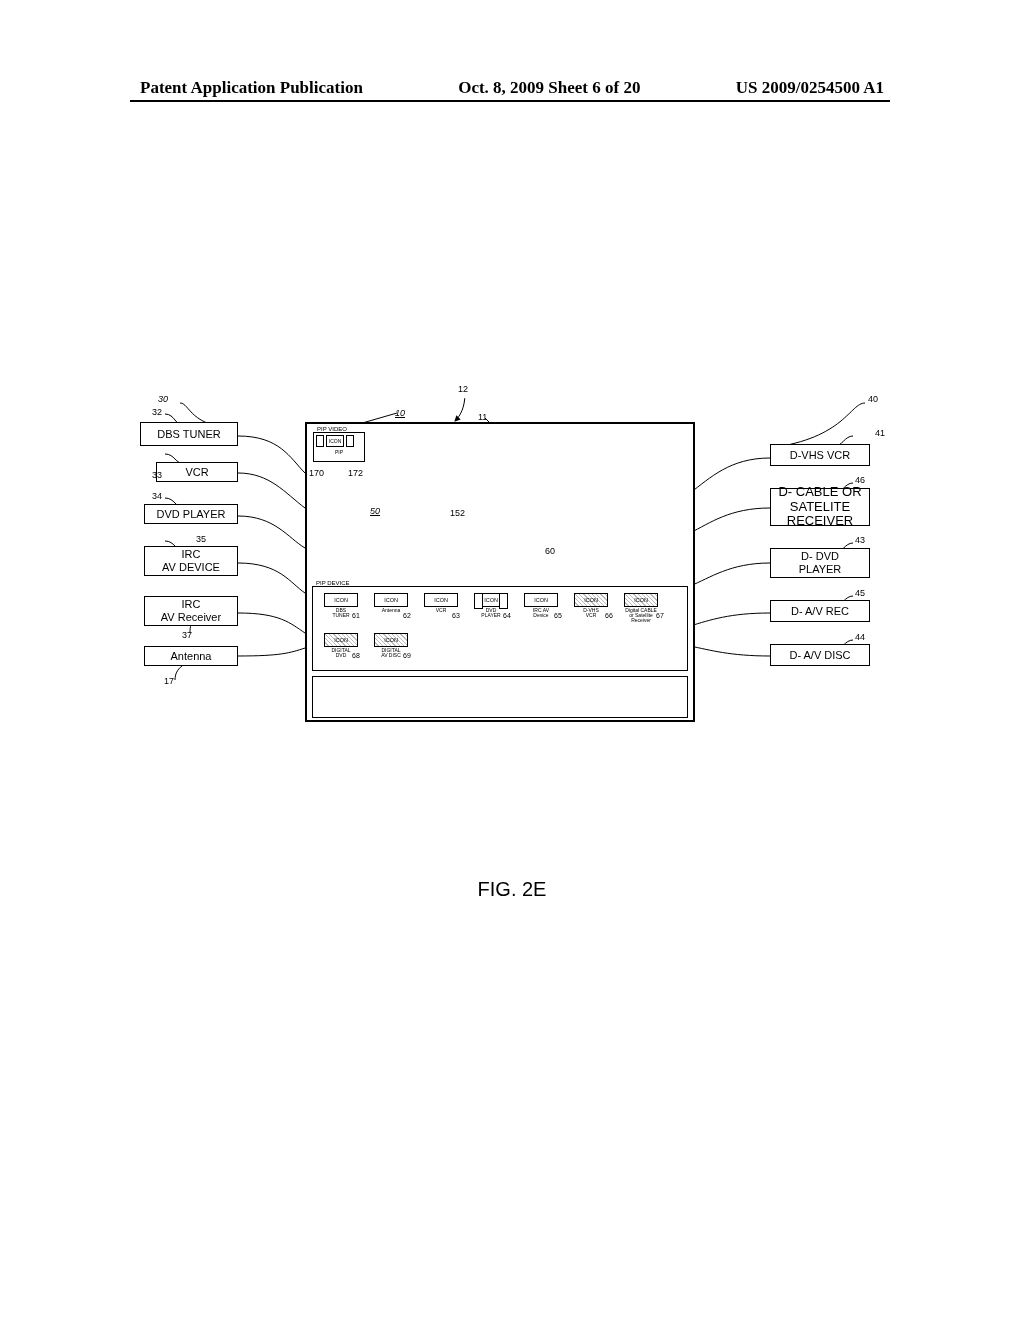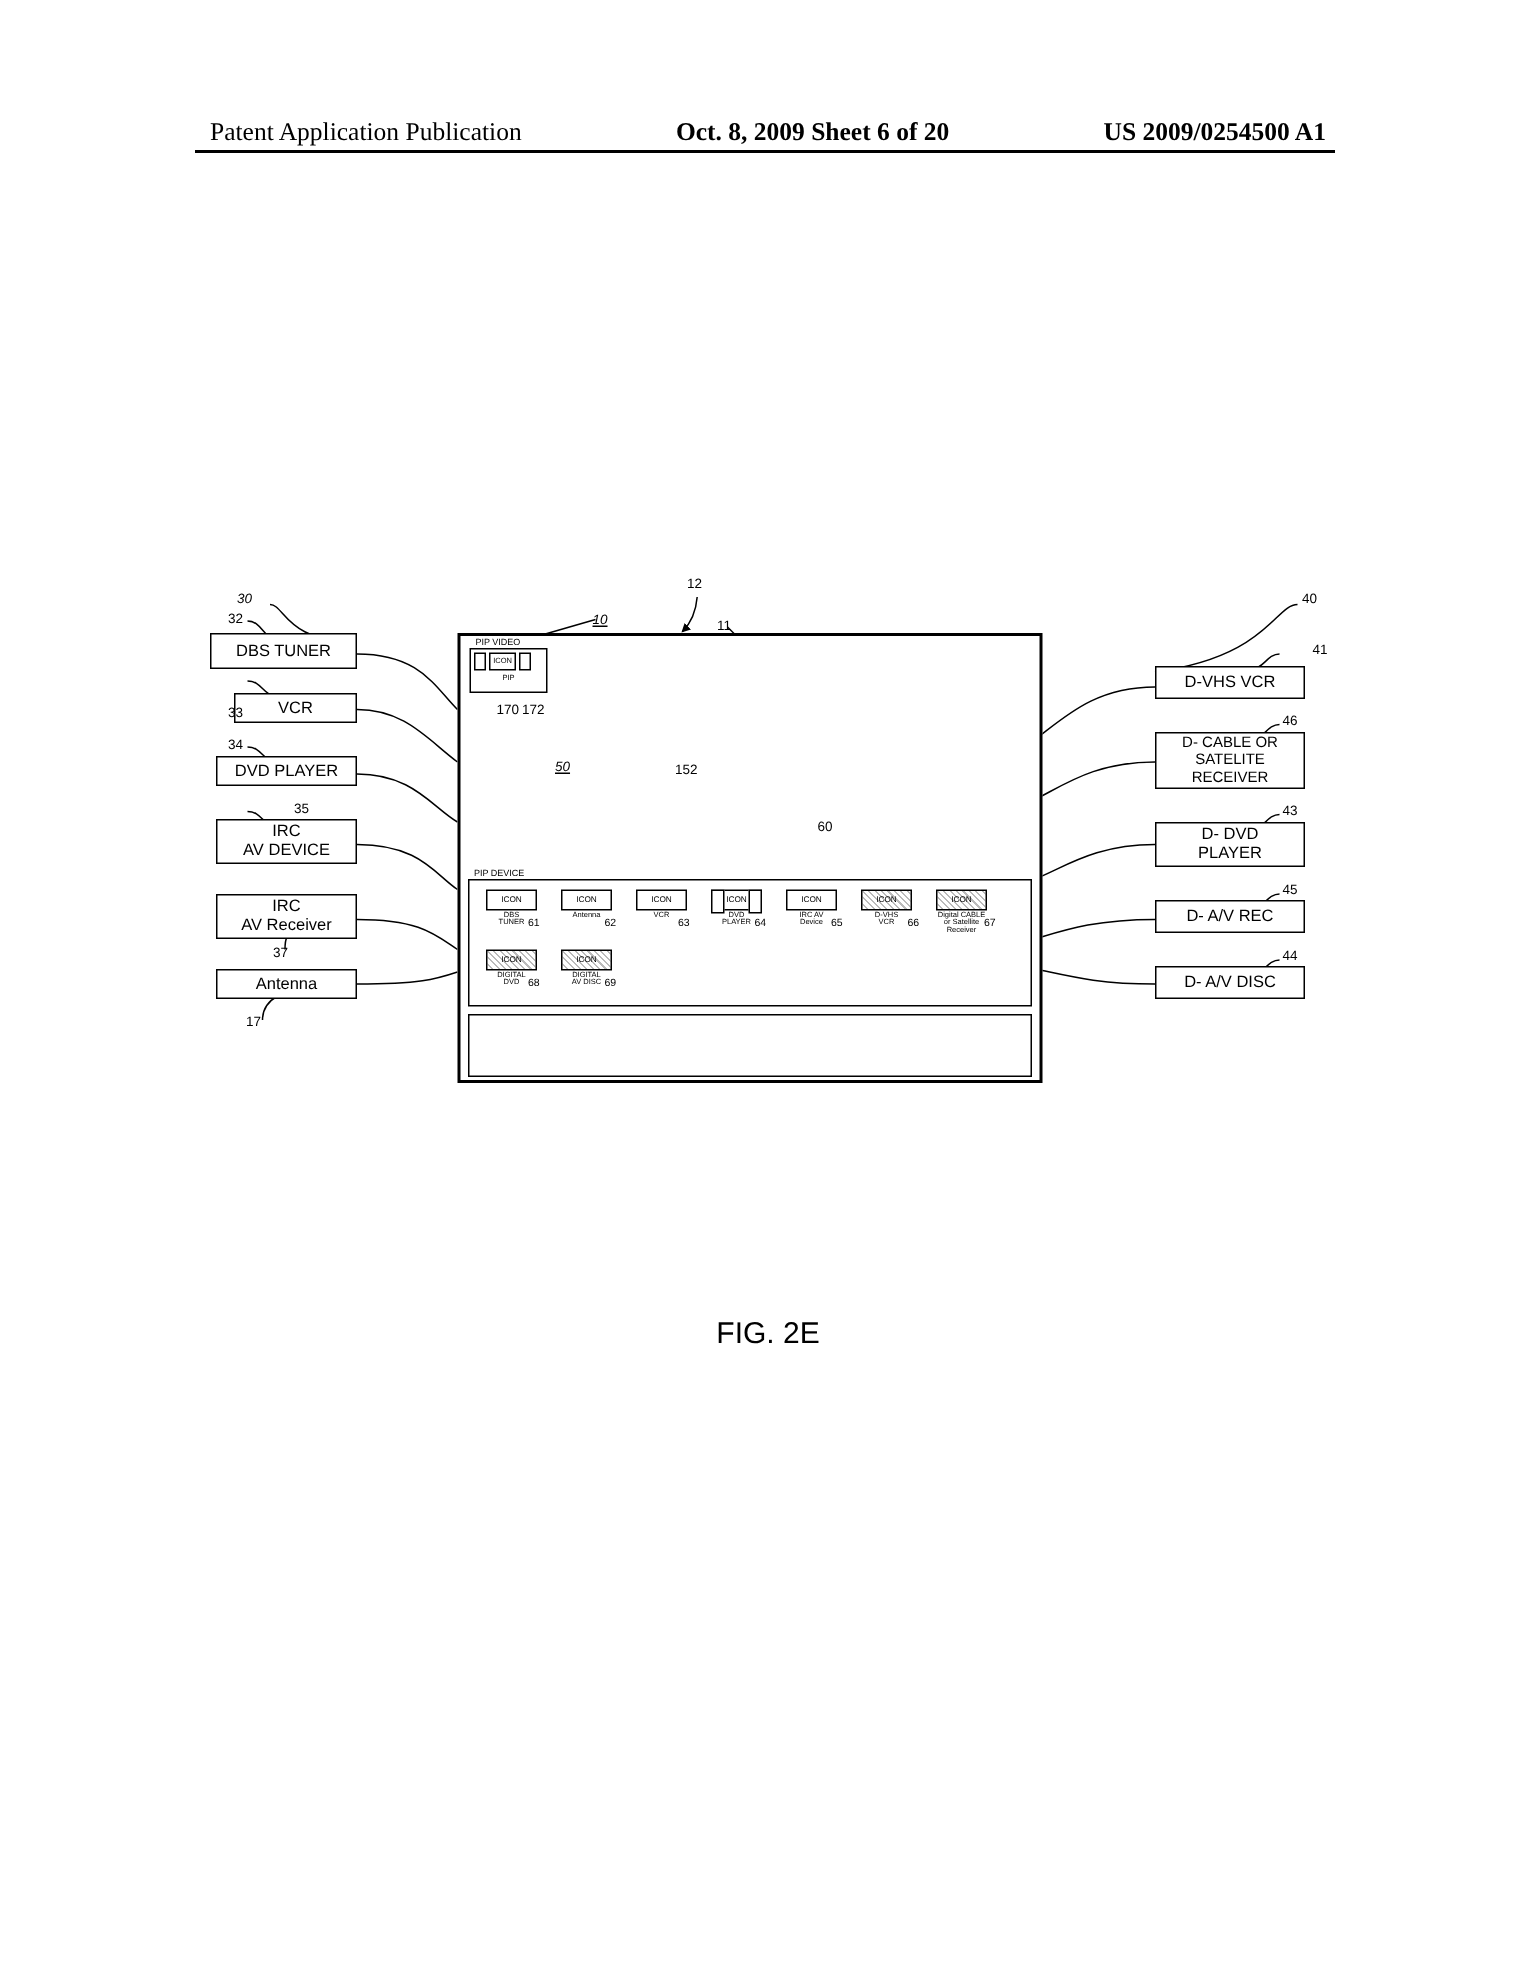--- a/index.html
+++ b/index.html
@@ -13,21 +13,21 @@
   .header {
     position: absolute;
     top: 78px;
     left: 0;
     width: 1024px;
     display: flex;
     justify-content: space-between;
     padding: 0 140px;
     font-size: 17px;
   }
-  .header .left { font-weight: normal; }
+  .header .left { font-weight: bold; }
   .header .center { font-weight: bold; }
   .header .right { font-weight: bold; }
   .hr {
     position: absolute;
     top: 100px;
     left: 130px;
     width: 760px;
     height: 2px;
     background: #000;
   }
@@ -48,21 +48,21 @@
     background: #fff;
     font-family: Arial, Helvetica, sans-serif;
     font-size: 11px;
     text-align: center;
     line-height: 1.15;
     display: flex;
     align-items: center;
     justify-content: center;
     padding: 3px 2px;
   }
-  .dev.small-font { font-size: 10px; }
+  .dev.small-font { font-size: 13px; }
 
   
   .screen {
     position: absolute;
     border: 2.5px solid #000;
     background: #fff;
   }
 
   
   .pip-video-box {
@@ -324,21 +324,21 @@
     </div>
 
   </div>
 
   <span class="ref und" style="left:265px; top:10px;">10</span>
   <span class="ref" style="left:348px; top:14px;">11</span>
   <span class="ref" style="left:328px; top:-14px;">12</span>
   <span class="ref und" style="left:240px; top:108px;">50</span>
   <span class="ref" style="left:320px; top:110px;">152</span>
   <span class="ref" style="left:415px; top:148px;">60</span>
-  <span class="ref" style="left:201px; top:70px;text-align:right;">170</span>
+  <span class="ref" style="left:179px; top:70px;text-align:right;">170</span>
   <span class="ref" style="left:218px; top:70px;">172</span>
 
   <div class="pip-device-panel" style="left:182px; top:188px; width:376px; height:85px;">
     <span class="pip-device-title">PIP DEVICE</span>
 
     <div class="icon-grid-row">
       <div class="icon-cell">
         <div class="icon-box">ICON</div>
         <div class="icon-sublabel" style="white-space:pre-line;">DBS
 TUNER</div>

